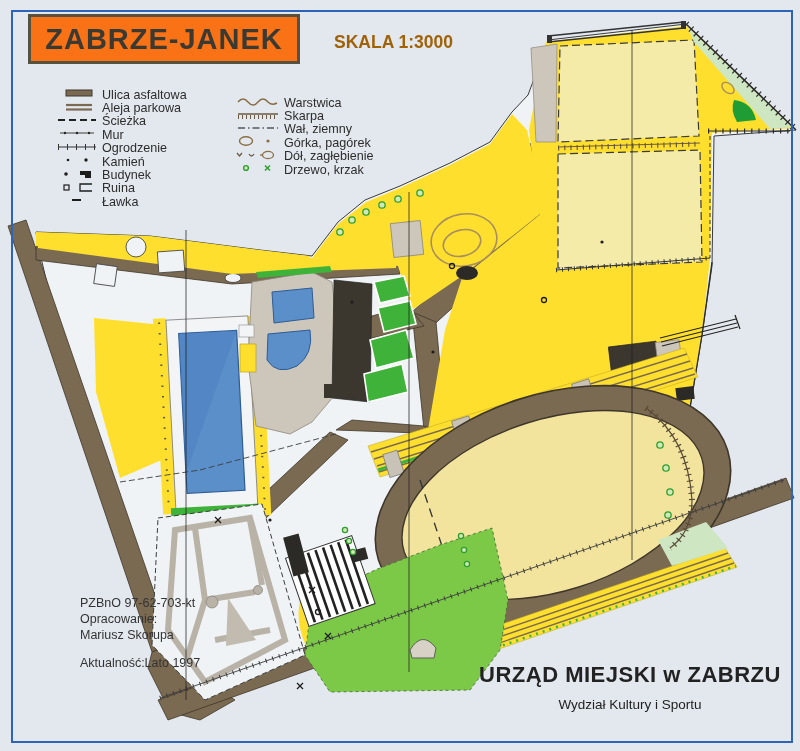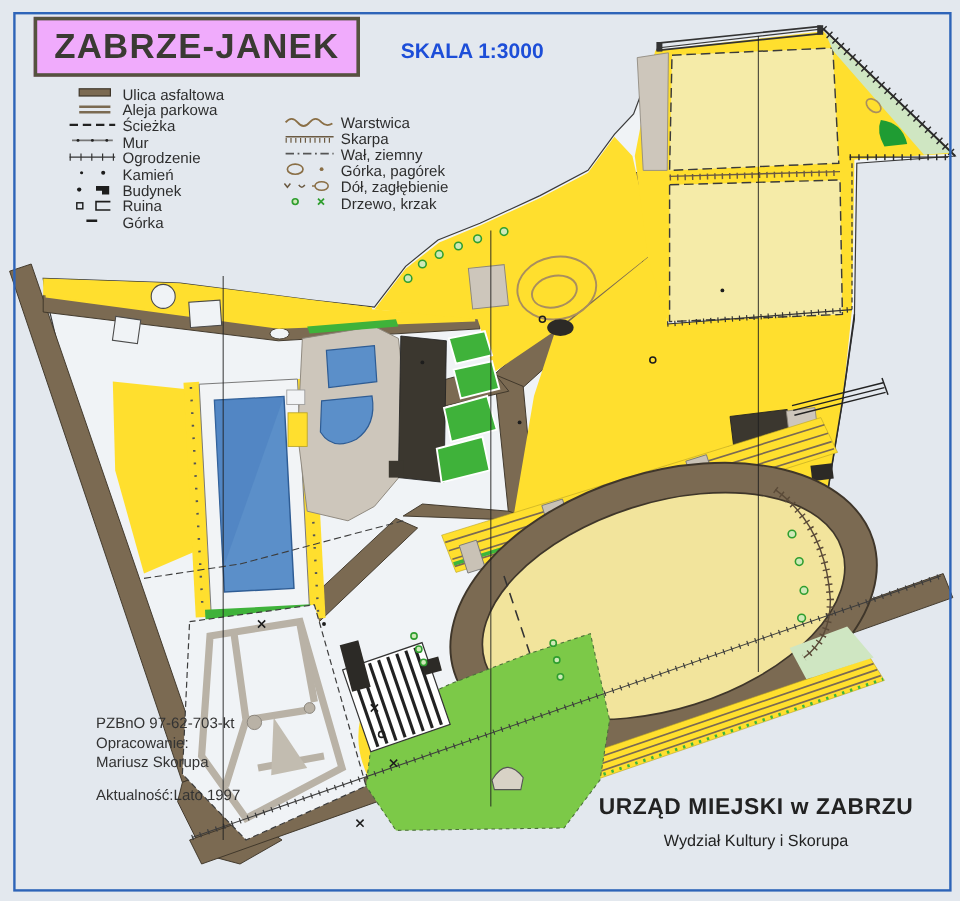--- a/index.html
+++ b/index.html
@@ -2,36 +2,36 @@
 <html><head>
 <meta charset="utf-8">
 <style>
   html,body{margin:0;padding:0;}
   body{width:800px;height:751px;position:relative;background:#e3e8ee;
        font-family:"Liberation Sans",sans-serif;overflow:hidden;}
   .frame{position:absolute;left:11px;top:10px;width:778px;height:729px;
          border:2px solid #2e64b8;pointer-events:none;}
   #mapsvg{position:absolute;left:0;top:0;}
   .title-box{position:absolute;left:28px;top:14px;width:272px;height:50px;
-             background:#f0abfc;border:3px solid #55523f;box-sizing:border-box;
+             background:#f97316;border:3px solid #55523f;box-sizing:border-box;
              display:flex;align-items:center;justify-content:center;}
   .title-box span{font-size:29px;font-weight:bold;color:#3a3a33;letter-spacing:1px;}
-  .scale{position:absolute;left:334px;top:32px;font-size:17.5px;font-weight:bold;color:#1d4ed8;}
-  .legend{position:absolute;top:72px;font-size:12.6px;color:#2d2d2d;}
+  .scale{position:absolute;left:334px;top:32px;font-size:17.5px;font-weight:bold;color:#a16207;}
+  .legend{position:absolute;top:88px;font-size:12.6px;color:#2d2d2d;}
   .legend .row{display:flex;align-items:center;height:13.4px;}
   .legend.lcol{left:52px;}
   .legend.rcol{left:234px;top:96px;}
   .legend .row .sym{width:50px;flex:0 0 50px;}
   .credits{position:absolute;left:38px;top:596px;font-size:12.5px;color:#333;}
   .credits div{margin-bottom:2px;margin-left:42px;}
   .cr-code{margin-bottom:24px;}
   .cr-prep{margin-left:8px;}
   .cr-val{margin-top:14px;text-align:right;}
   .footer{position:absolute;left:470px;top:662px;width:320px;text-align:center;color:#222;}
-  .footer .office{font-size:19px;font-weight:bold;letter-spacing:.5px;}
+  .footer .office{font-size:22px;font-weight:bold;letter-spacing:.5px;}
   .footer .dept{font-size:13.5px;margin-top:9px;}
 </style>
 </head>
 <body>
 
 <svg id="mapsvg" width="800" height="751" viewBox="0 0 800 751">
 
   <polygon points="36,232 150,236 260,250 312,256 338,222 365,200 400,186 450,163 490,142 512,112 528,95 543,55 548,40 686,24 796,130 714,136 712,266 702,335 688,420 655,520 612,556 215,690 180,698 152,645 118,540 58,330 38,245" fill="#f0f3f6" stroke="#3a3a3a" stroke-width="1"></polygon>
 
   <g fill="#7b6a52" stroke="#3f362a" stroke-width="0.8">
@@ -307,21 +307,21 @@
     <span class="sym"><svg width="50" height="12">
           <rect x="12" y="4" width="5" height="5" fill="none" stroke="#1d1d1d" stroke-width="1.2"></rect>
           <path d="M40,3 h-12 v7 h12" fill="none" stroke="#1d1d1d" stroke-width="1.3"></path>
         </svg></span>
     <span>Ruina</span>
   </div>
   <div class="row">
     <span class="sym"><svg width="50" height="12">
           <line x1="20" y1="6" x2="29" y2="6" stroke="#1d1d1d" stroke-width="2"></line>
         </svg></span>
-    <span>Górka</span>
+    <span>Ławka</span>
   </div>
 </div>
 
 <div class="legend rcol">
   <div class="row">
     <span class="sym"><svg width="50" height="12">
           <path d="M4,7 q5,-6 10,0 q5,6 10,0 q5,-6 10,0 q4,4 9,1" fill="none" stroke="#8a6f46" stroke-width="1.5"></path>
         </svg></span>
     <span>Warstwica</span>
   </div>
@@ -365,14 +365,14 @@
 
 <div class="credits">
   <div class="cr-code">PZBnO 97-62-703-kt</div>
   <div class="cr-prep">Opracowanie:</div>
   <div>Mariusz Skorupa</div>
   <div class="cr-val">Aktualność:Lato 1997</div>
 </div>
 
 <div class="footer">
   <div class="office">URZĄD MIEJSKI w ZABRZU</div>
-  <div class="dept">Wydział Kultury i Skorupa</div>
+  <div class="dept">Wydział Kultury i Sportu</div>
 </div>
 
 </body></html>

